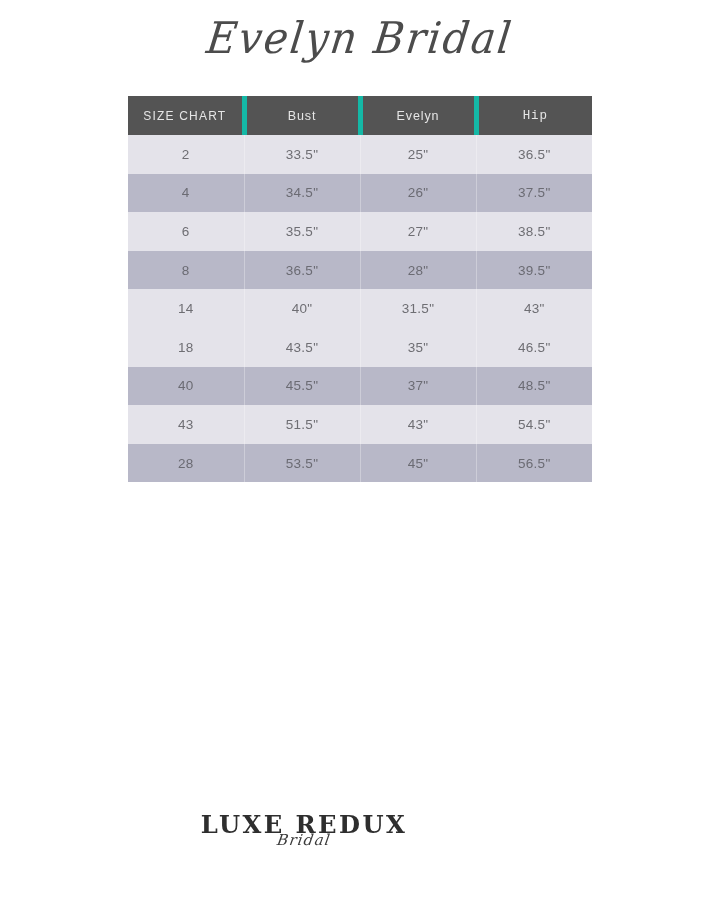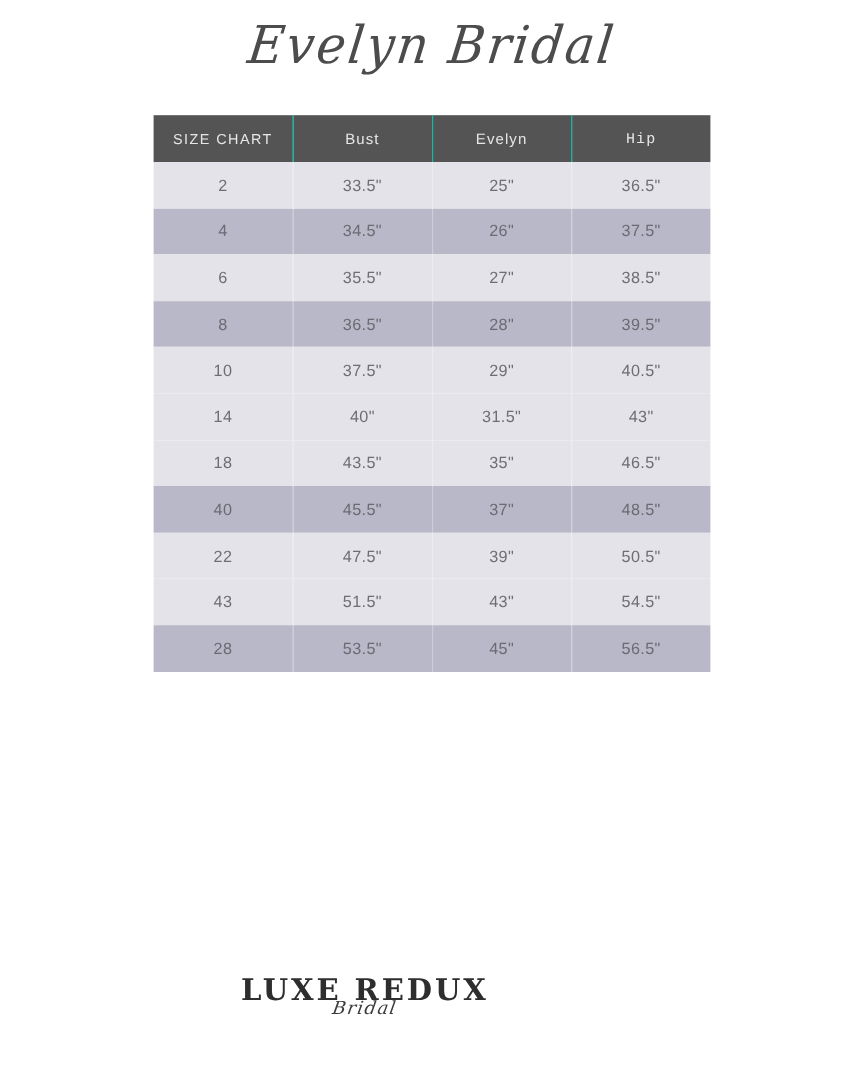--- a/index.html
+++ b/index.html
@@ -49,21 +49,21 @@
 
   .chart-table thead th {
     height: 39px;
     background: #545454;
     color: #e6e6e6;
     font-weight: 400;
     font-size: 12.5px;
     letter-spacing: 0.9px;
     text-align: center;
     padding: 0;
-    border-right: 1px solid #14b8a6;
+    border-right: 5px solid #14b8a6;
     vertical-align: middle;
   }
   .chart-table thead th:last-child { border-right: none; font-family: Liberation Mono, monospace; }
   .chart-table thead th.size-col {
     font-size: 12px;
     letter-spacing: 1.2px;
   }
 
   .chart-table tbody td {
     height: 38.6px;
@@ -153,50 +153,38 @@
       <td>27"</td>
       <td>38.5"</td>
     </tr>
     <tr class="row-dark">
       <td>8</td>
       <td>36.5"</td>
       <td>28"</td>
       <td>39.5"</td>
     </tr>
     <tr class="row-light">
-      <td>10</td>
-      <td>37.5"</td>
-      <td>29"</td>
-      <td>40.5"</td>
-    </tr>
-    <tr class="row-light">
       <td>14</td>
       <td>40"</td>
       <td>31.5"</td>
       <td>43"</td>
     </tr>
     <tr class="row-light">
       <td>18</td>
       <td>43.5"</td>
       <td>35"</td>
       <td>46.5"</td>
     </tr>
     <tr class="row-dark">
       <td>40</td>
       <td>45.5"</td>
       <td>37"</td>
       <td>48.5"</td>
     </tr>
     <tr class="row-light">
-      <td>22</td>
-      <td>47.5"</td>
-      <td>39"</td>
-      <td>50.5"</td>
-    </tr>
-    <tr class="row-light">
       <td>43</td>
       <td>51.5"</td>
       <td>43"</td>
       <td>54.5"</td>
     </tr>
     <tr class="row-dark">
       <td>28</td>
       <td>53.5"</td>
       <td>45"</td>
       <td>56.5"</td>

